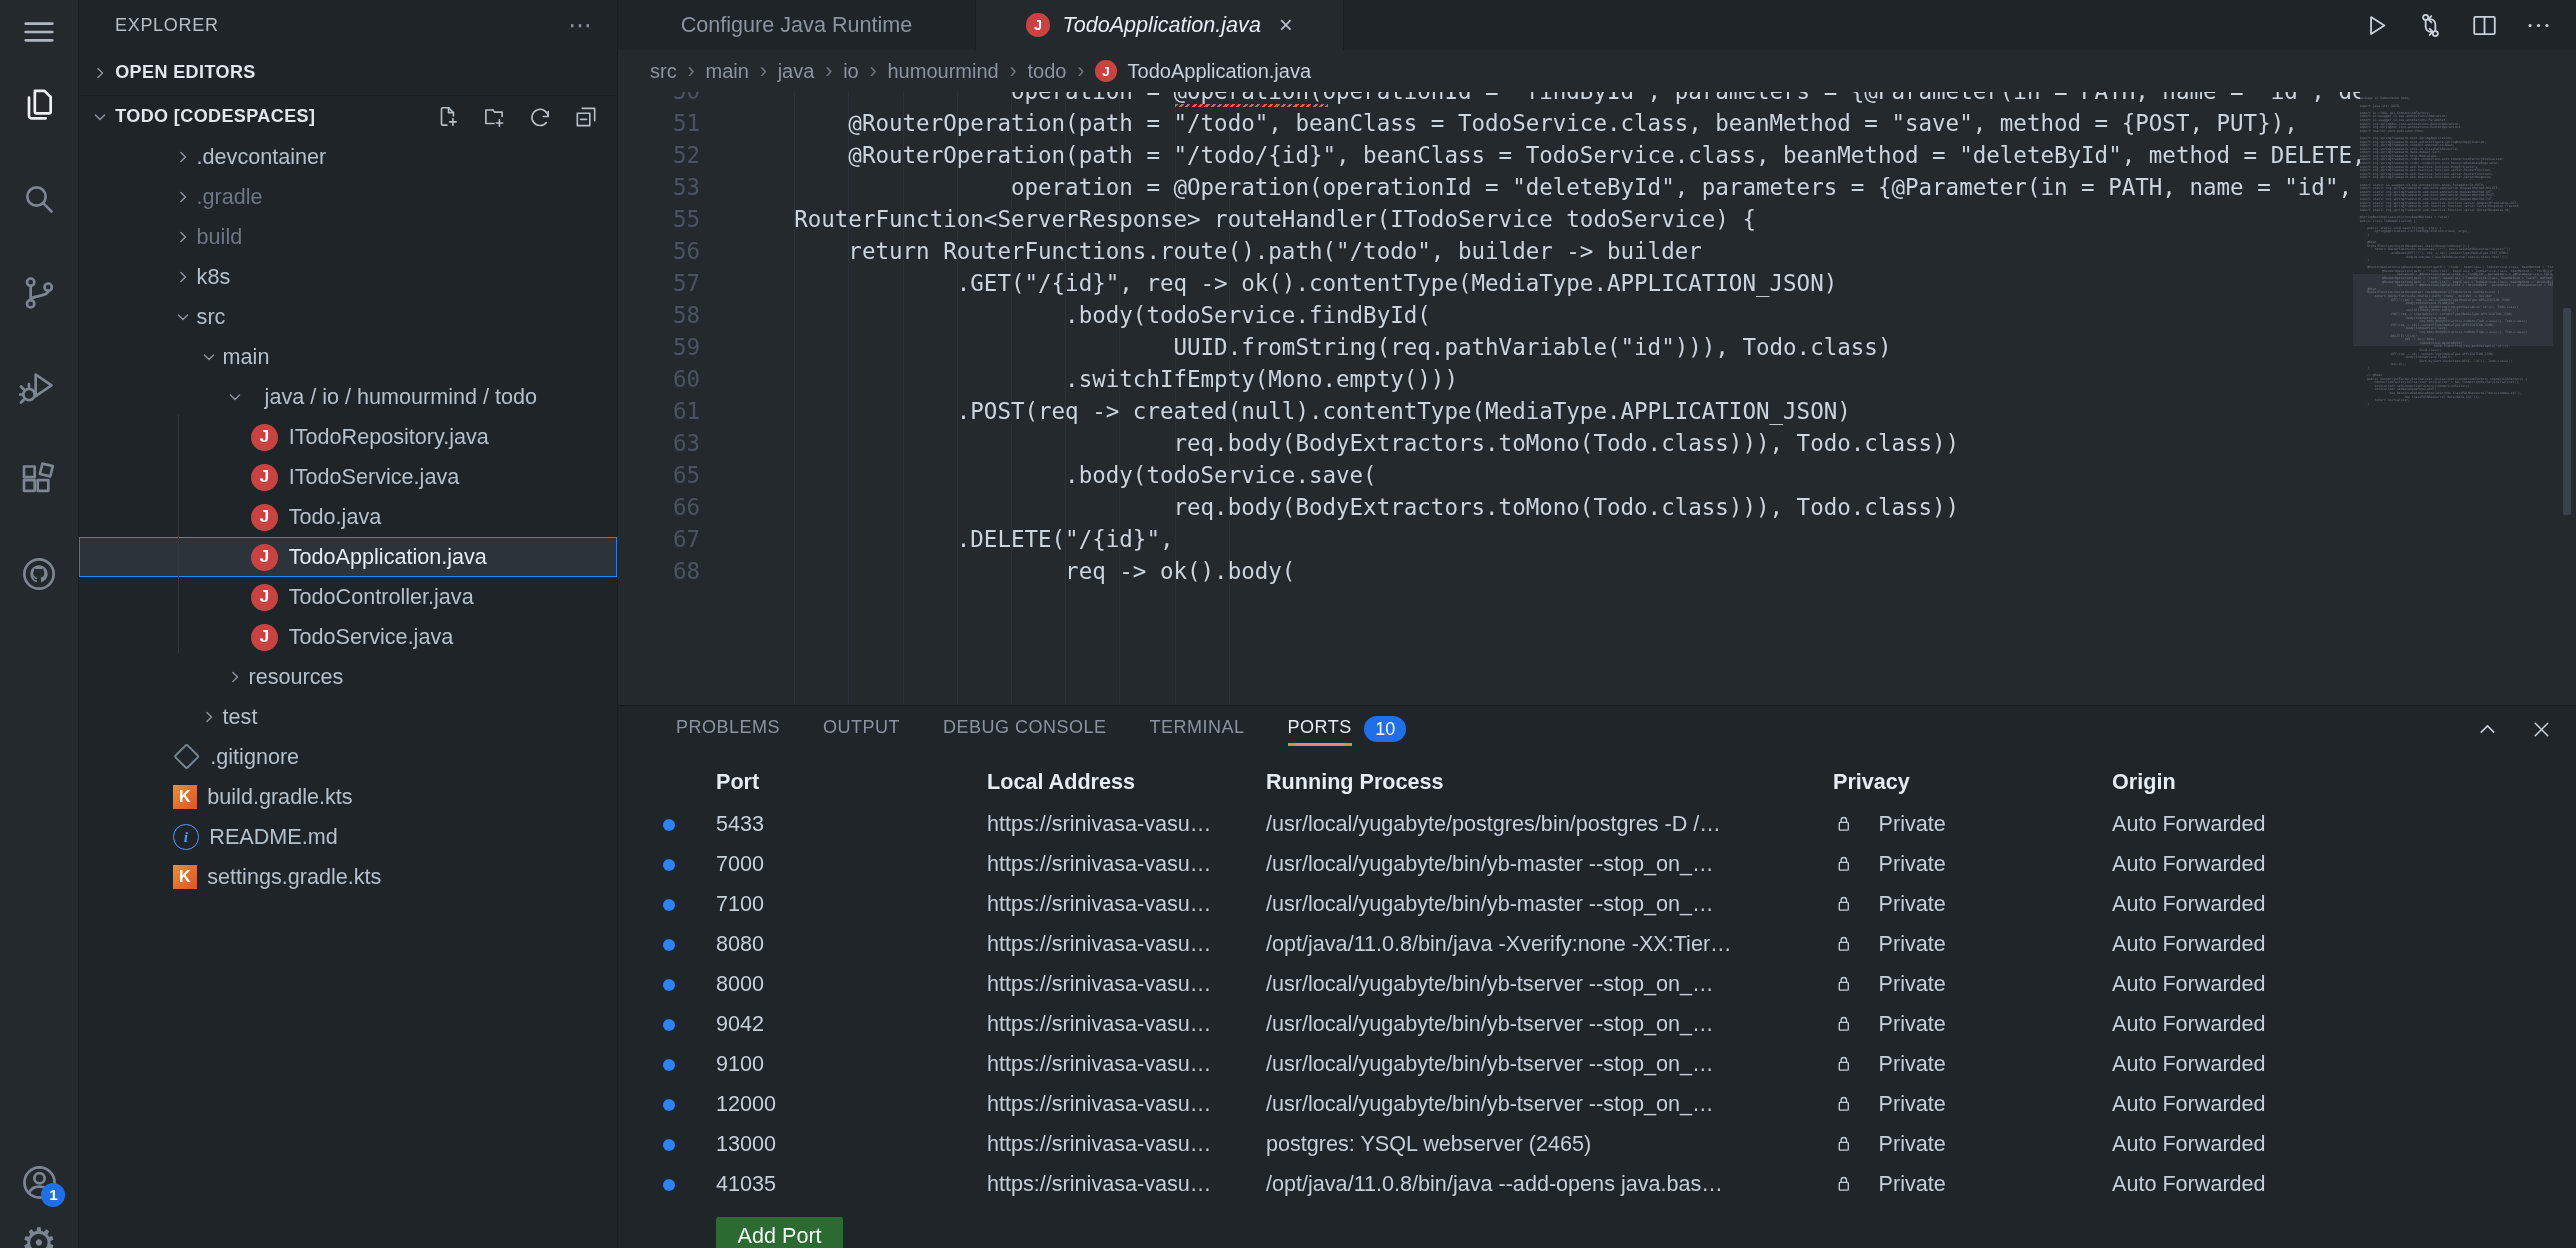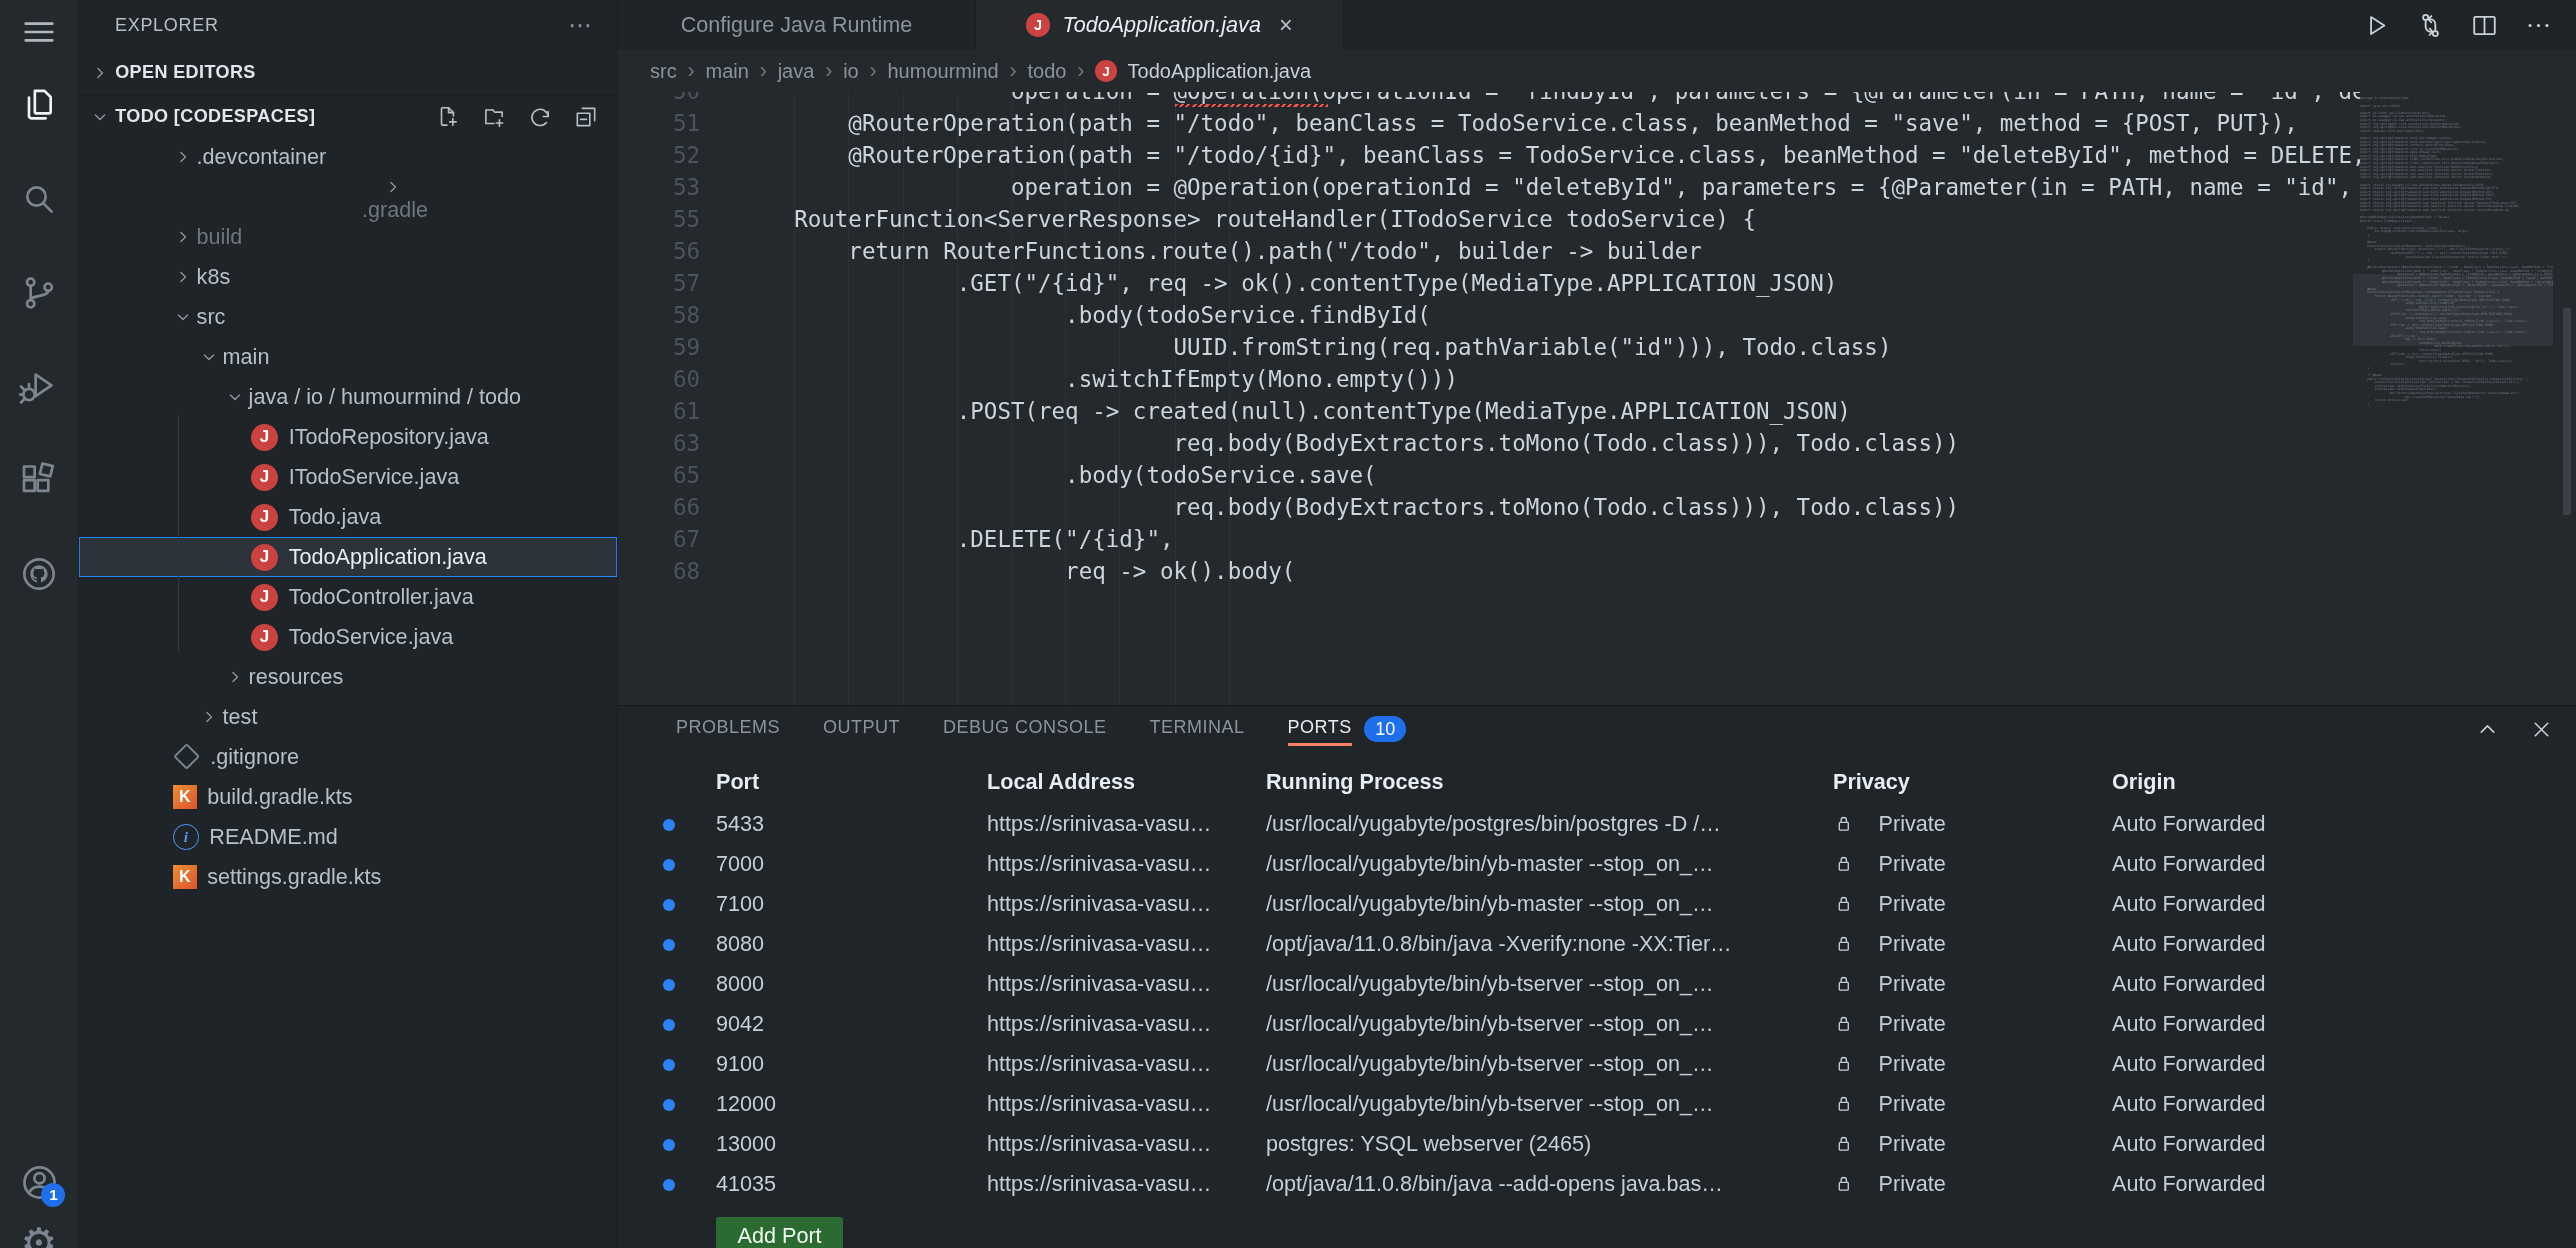--- a/index.html
+++ b/index.html
@@ -198,34 +198,34 @@
     </div>
     <div class="tree" id="tree">
         <div class="trow" style="padding-left: 94px;">
           <span class="chev">
             <svg width="20" height="20" viewBox="0 0 24 24" fill="none" stroke="currentColor" stroke-width="1.7" stroke-linecap="round" stroke-linejoin="round">
               <path d="M9.5 6.5l5.5 5.5-5.5 5.5"></path>
             </svg>
           </span>
           <span>.devcontainer</span>
         </div>
-        <div class="trow dim" style="padding-left: 94px; flex-direction: column;">
-          <span class="chev">
-            <svg width="20" height="20" viewBox="0 0 24 24" fill="none" stroke="currentColor" stroke-width="1.7" stroke-linecap="round" stroke-linejoin="round">
-              <path d="M9.5 6.5l5.5 5.5-5.5 5.5"></path>
-            </svg>
-          </span>
-          <span>.gradle</span>
-        </div>
         <div class="trow dim" style="padding-left: 94px;">
           <span class="chev">
             <svg width="20" height="20" viewBox="0 0 24 24" fill="none" stroke="currentColor" stroke-width="1.7" stroke-linecap="round" stroke-linejoin="round">
               <path d="M9.5 6.5l5.5 5.5-5.5 5.5"></path>
             </svg>
           </span>
+          <span>.gradle</span>
+        </div>
+        <div class="trow dim" style="padding-left: 94px;">
+          <span class="chev">
+            <svg width="20" height="20" viewBox="0 0 24 24" fill="none" stroke="currentColor" stroke-width="1.7" stroke-linecap="round" stroke-linejoin="round">
+              <path d="M9.5 6.5l5.5 5.5-5.5 5.5"></path>
+            </svg>
+          </span>
           <span>build</span>
         </div>
         <div class="trow" style="padding-left: 94px;">
           <span class="chev">
             <svg width="20" height="20" viewBox="0 0 24 24" fill="none" stroke="currentColor" stroke-width="1.7" stroke-linecap="round" stroke-linejoin="round">
               <path d="M9.5 6.5l5.5 5.5-5.5 5.5"></path>
             </svg>
           </span>
           <span>k8s</span>
         </div>
@@ -238,21 +238,21 @@
           <span>src</span>
         </div>
         <div class="trow" style="padding-left: 120px;">
           <span class="chev open">
             <svg width="20" height="20" viewBox="0 0 24 24" fill="none" stroke="currentColor" stroke-width="1.7" stroke-linecap="round" stroke-linejoin="round">
               <path d="M9.5 6.5l5.5 5.5-5.5 5.5"></path>
             </svg>
           </span>
           <span>main</span>
         </div>
-        <div class="trow" style="padding-left: 146px;">
+        <div class="trow" style="padding-left: 146px; gap: 16px;">
           <span class="chev open">
             <svg width="20" height="20" viewBox="0 0 24 24" fill="none" stroke="currentColor" stroke-width="1.7" stroke-linecap="round" stroke-linejoin="round">
               <path d="M9.5 6.5l5.5 5.5-5.5 5.5"></path>
             </svg>
           </span>
           <span>java / io / humourmind / todo</span>
         </div>
         <div class="trow" style="padding-left: 172px;">
           <span class="fi java" style="background: rgb(202, 67, 65);">J</span>
           <span>ITodoRepository.java</span>

